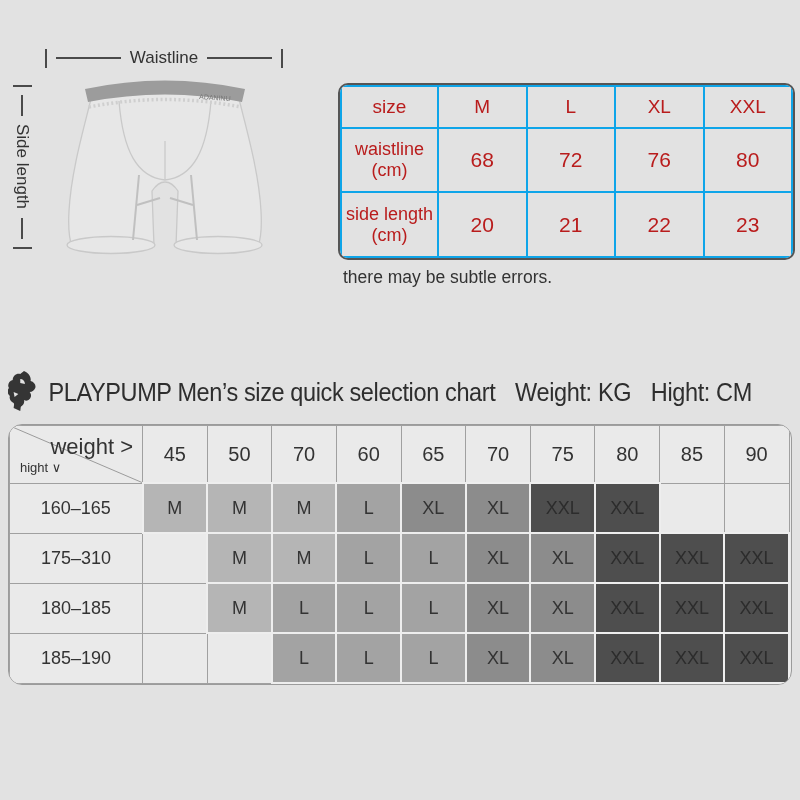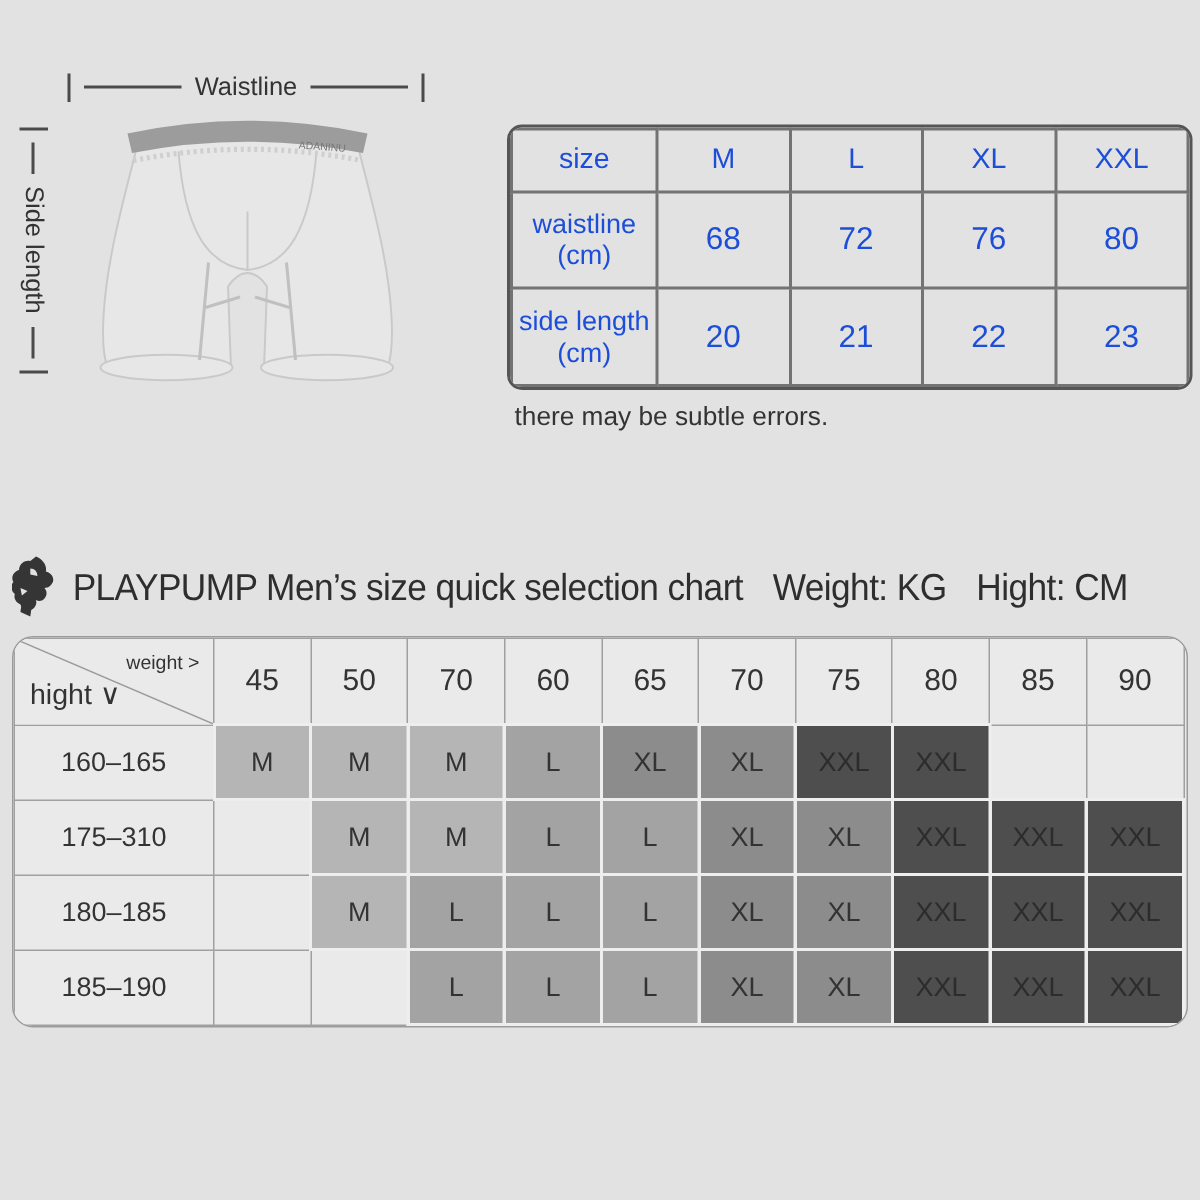--- a/index.html
+++ b/index.html
@@ -15,21 +15,21 @@
   .measure-v{position:absolute;left:9px;top:85px;width:26px;height:164px;display:flex;flex-direction:column;align-items:center;gap:8px;}
   .measure-v .tick{height:2px;width:19px;background:#4a4a4a;}
   .measure-v .line{flex:1;width:2px;background:#4a4a4a;}
   .measure-v .lbl{font-size:17px;color:#333;writing-mode:vertical-rl;white-space:nowrap;}
 
   .garment{position:absolute;left:63px;top:69px;}
 
   
   .size-table-wrap{position:absolute;left:338px;top:83px;border:2px solid #555;border-radius:10px;overflow:hidden;}
   table.size-table{border-collapse:collapse;table-layout:fixed;width:453px;}
-  table.size-table td{border:2px solid #737373;text-align:center;vertical-align:middle;color:#1d4ed8;}
+  table.size-table td{border:2px solid #0ea5e9;text-align:center;vertical-align:middle;color:#b91c1c;}
   table.size-table tr:nth-child(1) td{height:38px;font-size:19px;}
   table.size-table tr:nth-child(2) td{height:60px;}
   table.size-table tr:nth-child(3) td{height:61px;}
   table.size-table td.val{font-size:21px;}
   table.size-table td.rl{font-size:18px;line-height:1.15;}
   table.size-table col.c0{width:97px;}
 
   .footnote{position:absolute;left:331px;top:264px;width:465px;font-size:17.5px;line-height:1.55;color:#333;}
   .footnote .l2{padding-left:12px;}
 
@@ -44,22 +44,22 @@
   table.matrix col.c0{width:133px;}
   table.matrix td{border:1px solid #a0a0a0;text-align:center;vertical-align:middle;background:#eaeaea;color:#333;overflow:hidden;}
   table.matrix tr.hdr td{height:54px;}
   table.matrix tr.row td{height:46px;}
   table.matrix td.c-num{font-size:20px;}
   table.matrix td.c-label{font-size:18px;}
   table.matrix td.shaded{border:2px solid #eee;font-size:18px;}
   table.matrix td.dark{color:#2c2c2c;}
   table.matrix td.c-corner{position:relative;padding:0;}
   .c-corner svg{position:absolute;left:0;top:0;width:100%;height:100%;}
-  .c-corner .corner-top{position:absolute;top:8px;right:9px;font-size:13px;}
-  .c-corner .corner-bottom{position:absolute;bottom:8px;left:10px;font-size:19px;text-align:right;}
+  .c-corner .corner-top{position:absolute;top:8px;right:9px;font-size:22px;}
+  .c-corner .corner-bottom{position:absolute;bottom:8px;left:10px;font-size:13px;text-align:right;}
 </style>
 </head>
 <body>
 
 <div class="page">
 
   <div class="measure-h">
     <div class="tick"></div>
     <div class="line"></div>
     <div class="lbl">Waistline</div>

